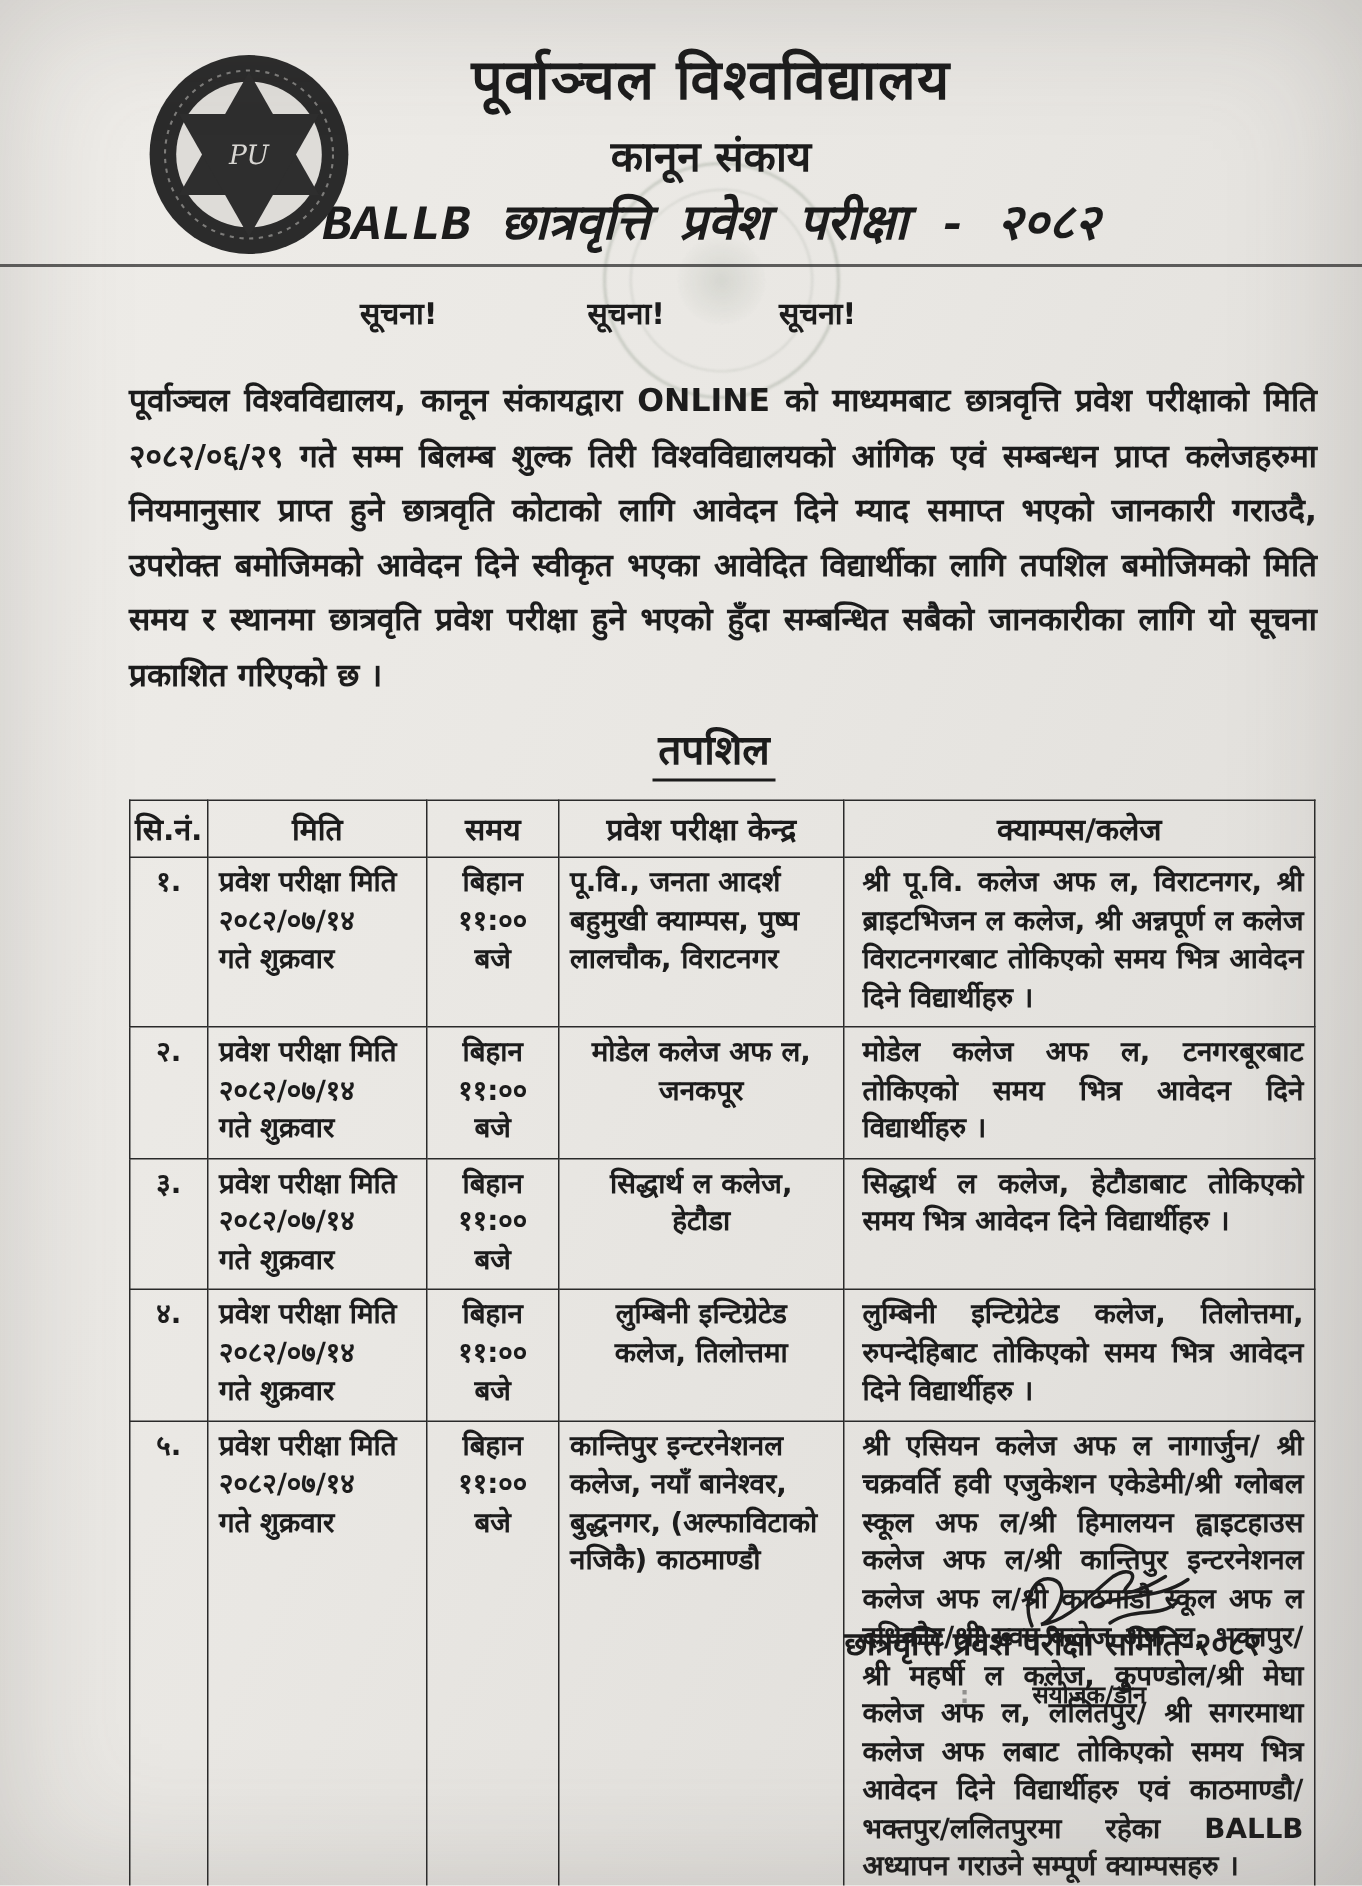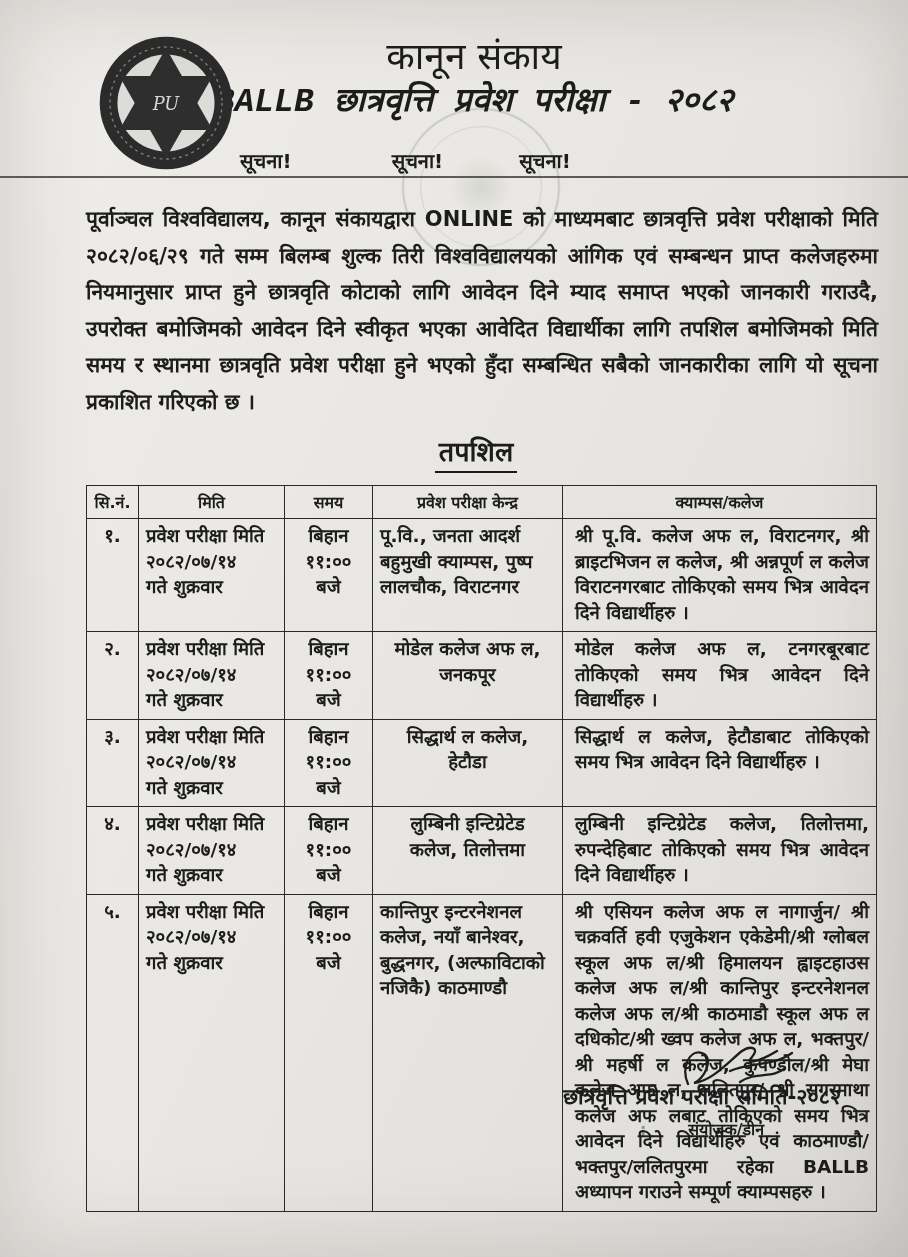--- a/index.html
+++ b/index.html
@@ -16,21 +16,21 @@
     position: absolute; inset: 0; pointer-events: none; z-index: 5;
     box-shadow: inset 0 0 90px rgba(80,78,74,0.22);
   }
   
   .header { position: relative; padding-top: 30px; z-index: 1; }
   .logo {
     position: absolute; left: 93px; top: 33px; width: 146px; height: 140px;
   }
   .head-center { text-align: center; padding-left: 40px; }
   .university-name { font-size: 37px; font-weight: bold; letter-spacing: 1px; line-height: 48px; }
-  .faculty-name { font-size: 37px; font-weight: normal; margin-top: 8px; line-height: 38px; text-align: center; }
+  .faculty-name { font-size: 28px; font-weight: bold; margin-top: 8px; line-height: 38px; text-align: center; }
   .program-line {
     font-size: 33px; font-weight: bold; margin-top: 9px; line-height: 36px;
     font-family: Liberation Mono, monospace; font-style: italic;
   }
   .header-rule {
     position: absolute; left: 0; right: 0; top: 176px; height: 0;
     border-top: 2px solid rgba(45,45,45,0.75); z-index: 1;
   }
   
   .stamp-watermark {
@@ -71,21 +71,21 @@
     border-collapse: collapse; table-layout: fixed;
     width: 790px; margin: 12px 0 0 86px;
     position: relative; z-index: 1;
   }
   .details-table th, .details-table td {
     border: 1.7px solid #2a2a2a;
     vertical-align: top;
     padding: 4px 7px 6px 7px;
     font-weight: bold;
   }
-  .details-table th { font-size: 16px; text-align: center; padding: 5px 2px; }
+  .details-table th { font-size: 20px; text-align: center; padding: 5px 2px; }
   .details-table td { font-size: 18.5px; line-height: 25.5px; }
   td.cell-sn { text-align: center; }
   td.cell-date { white-space: pre-line; }
   td.cell-time { white-space: pre-line; text-align: center; }
   td.cell-center { white-space: pre-line; text-align: left; }
   tbody tr:nth-child(2) td.cell-center,
   tbody tr:nth-child(3) td.cell-center,
   tbody tr:nth-child(4) td.cell-center { text-align: center; }
   td.cell-campus { text-align: justify; padding-left: 12px; }
   tbody tr:nth-child(1) td { height: 96px; }
@@ -112,20 +112,21 @@
 <div class="header">
   <svg class="logo" viewBox="0 0 150 150">
     <circle cx="75" cy="75" r="71" fill="#2b2b2b"></circle>
     <circle cx="75" cy="75" r="52" fill="#dedcd8"></circle>
     <circle cx="75" cy="75" r="60" fill="none" stroke="#cfcdc9" stroke-width="1.5" stroke-dasharray="3 4" opacity="0.5"></circle>
     <polygon points="75,16 125,104 25,104" fill="#2e2e2e"></polygon>
     <polygon points="75,134 25,46 125,46" fill="#2e2e2e"></polygon>
     <text x="75" y="82" text-anchor="middle" font-size="19" font-style="italic" font-family="DejaVu Serif, serif" fill="#d8d6d2">PU</text>
   </svg>
   <div class="head-center">
+    <div class="university-name">पूर्वाञ्चल विश्वविद्यालय</div>
     <div class="faculty-name">कानून संकाय</div>
     <div class="program-line">BALLB छात्रवृत्ति प्रवेश परीक्षा - २०८२</div>
   </div>
 </div>
 <div class="header-rule"></div>
 
 <div class="notice-row">
   <span class="notice-word">सूचना!</span>
   <span class="notice-word">सूचना!</span>
   <span class="notice-word">सूचना!</span>

